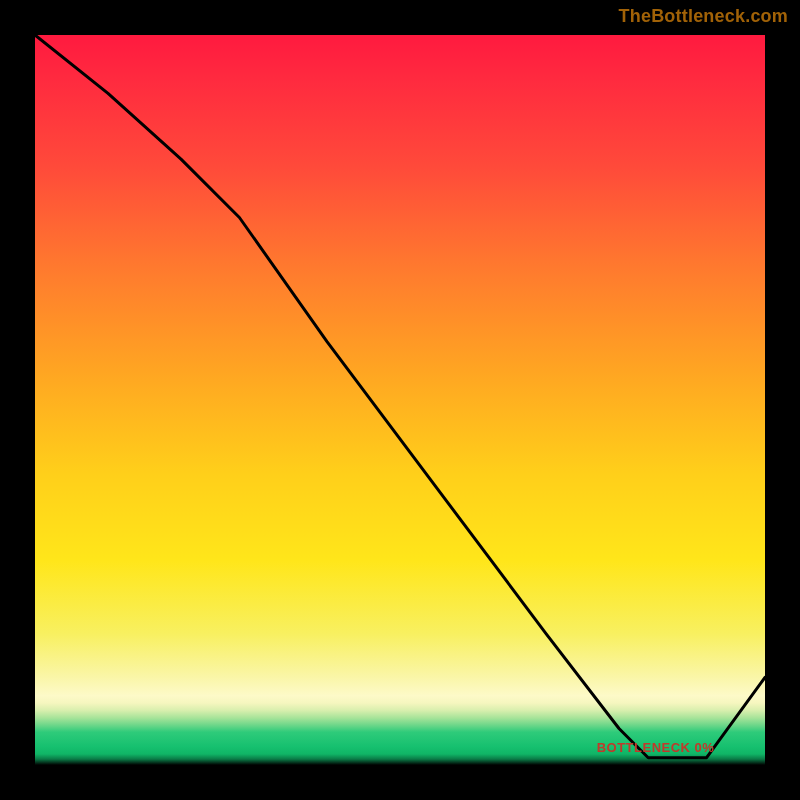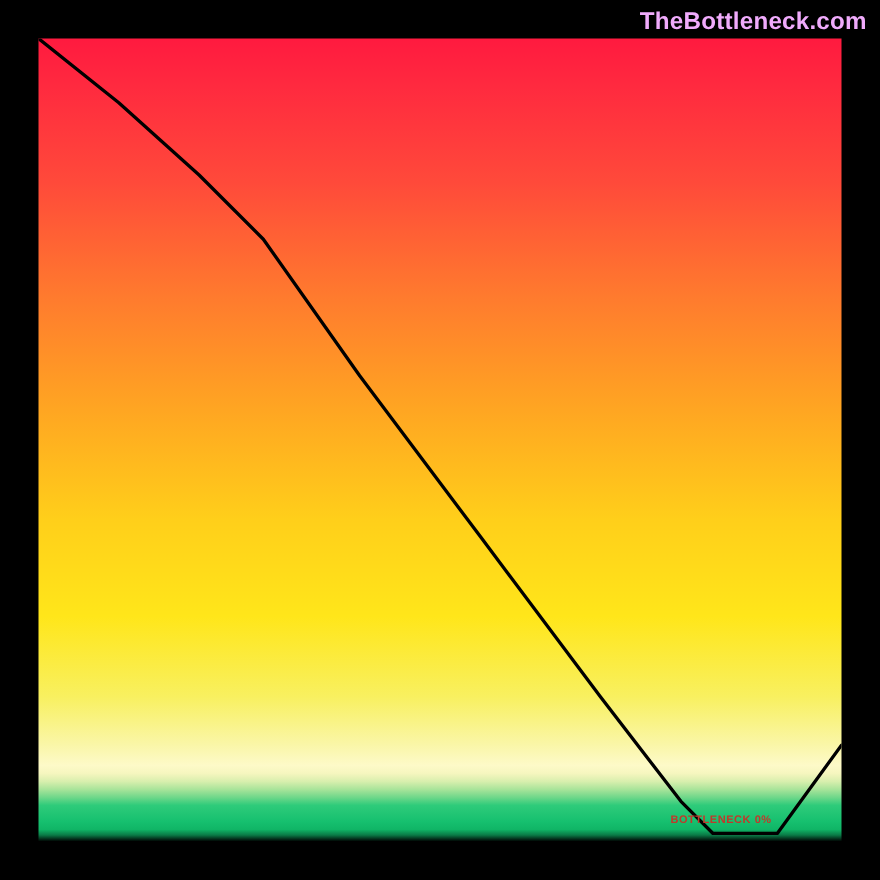--- a/index.html
+++ b/index.html
@@ -14,22 +14,22 @@
   .frame {
     position: relative;
     width: 800px;
     height: 800px;
     background: #000;
   }
   .watermark {
     position: absolute;
     top: 6px;
     right: 12px;
-    color: #f0abfc;
-    font-size: 22px;
+    color: #a16207;
+    font-size: 18px;
     font-weight: 600;
     letter-spacing: 0.2px;
     user-select: none;
   }
   
   .plot {
     position: absolute;
     left: 35px;
     top: 35px;
     width: 730px;  
@@ -74,21 +74,21 @@
     fill: none;
     stroke: #000;
     stroke-width: 3;
     stroke-linecap: round;
     stroke-linejoin: round;
   }
   
   .bottom-label {
     position: absolute;
     color: #c1392b;
-    font-size: 10px;
+    font-size: 13px;
     font-weight: 700;
     letter-spacing: 0.5px;
     white-space: nowrap;
     user-select: none;
     transform: translate(-50%, 0);
   }
 </style>
 </head>
 <body>
 

